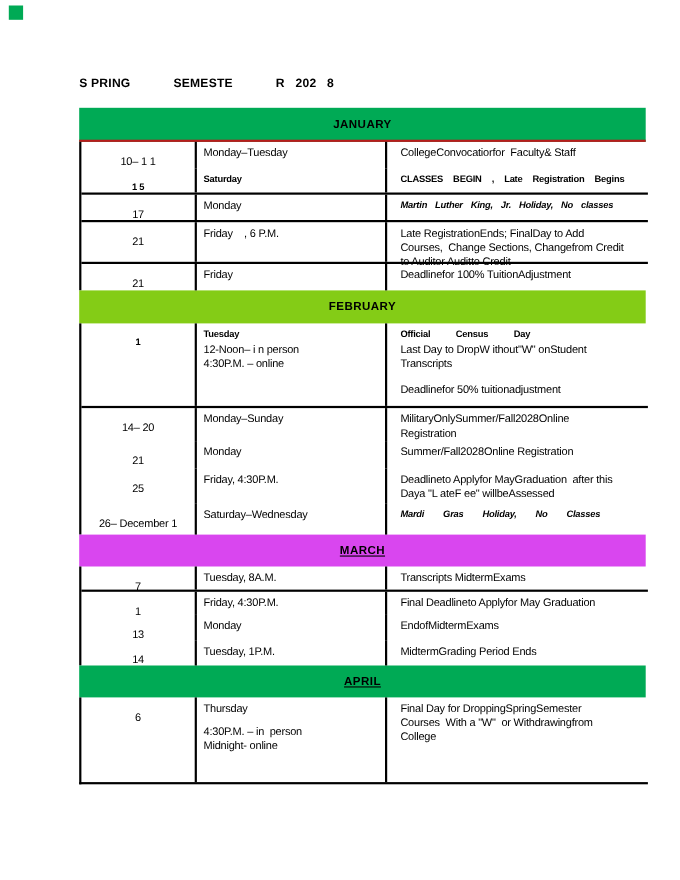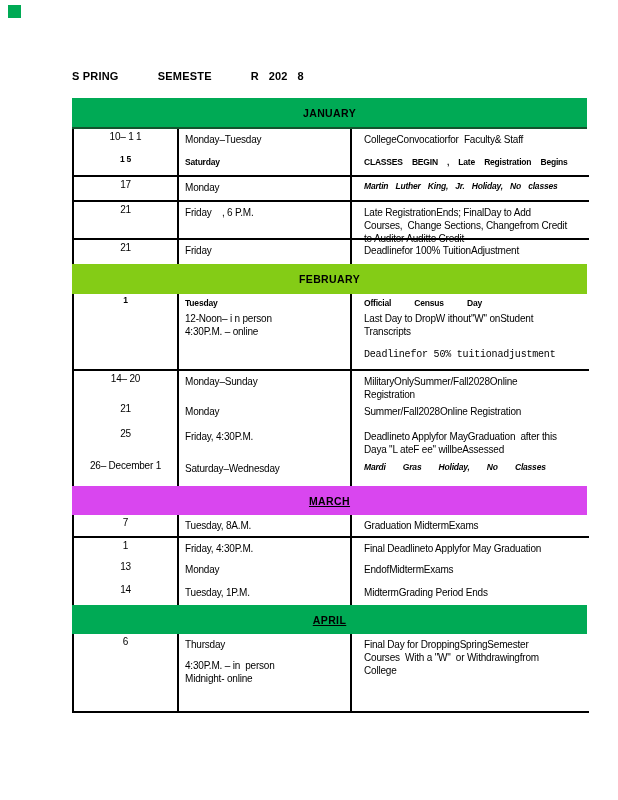--- a/index.html
+++ b/index.html
@@ -12,39 +12,39 @@
   .doc-title {
     position:absolute; left:72px; top:70px;
     font-size:11px; font-weight:700; letter-spacing:0.2px; white-space:pre;
   }
   .cal { position:absolute; left:72px; top:98px; width:517px; }
   .month-bar {
     width:515px; height:29px;
     display:flex; align-items:center; justify-content:center;
     font-size:10.5px; font-weight:700; letter-spacing:0.4px; color:#000;
   }
-  .month-bar.jan { border-bottom:2px solid #14532d; height:31px; }
+  .month-bar.jan { border-bottom:2px solid #b91c1c; height:31px; }
   .month-bar.feb { height:30px; }
   .section { width:517px; border-left:2px solid #000; }
   .section.apr { border-bottom:2px solid #000; }
   .row { display:flex; width:515px; }
   .bt { border-top:2px solid #000; }
-  .c1 { width:105px; border-right:2px solid #000; text-align:center; padding-top:1px; }
+  .c1 { width:105px; border-right:2px solid #000; text-align:center; padding-top:12px; }
   .c2 { width:173px; border-right:2px solid #000; padding:4px 2px 0 6px; }
   .c3 { width:237px; padding:4px 4px 0 12px; }
   .t-norm { font-size:10px; line-height:13px; letter-spacing:-0.2px; white-space:pre-wrap; }
   .t-sm   { font-size:8.5px; line-height:11px; font-weight:700; letter-spacing:-0.2px; white-space:pre-wrap; }
   .t-hol  { font-size:8.5px; line-height:11px; font-weight:700; font-style:italic; letter-spacing:-0.2px; white-space:pre-wrap; }
   .ws5  { word-spacing:5px; }
   .ws7  { word-spacing:7px; }
   .ws15 { word-spacing:15px; }
   .ws21 { word-spacing:21px; }
   .mt3  { margin-top:3px; }
   .mt8  { margin-top:8px; }
-  .mt10 { margin-top:10px;font-family:Liberation Mono, monospace; }
+  .mt10 { margin-top:10px; }
   .h24{height:24px} .h22{height:22px} .h25{height:25px} .h38{height:38px} .h26{height:26px}
   .h75{height:75px} .h32{height:32px} .h28{height:28px}
   .h21{height:21px} .h23{height:23px} .h77{height:77px}
 </style>
 </head>
 <body>
 
 <div class="page">
 
   <div class="corner" style="background: rgb(0, 170, 85);"></div>
@@ -183,21 +183,21 @@
     <div class="month-bar" style="background: #d946ef; text-decoration: underline;">MARCH</div>
     <div class="section">
       <div class="row h21">
         <div class="c1">
             <div class="t-norm">7</div>
           </div>
         <div class="c2">
             <div class="t-norm">Tuesday, 8A.M.</div>
           </div>
         <div class="c3">
-            <div class="t-norm">Graduation MidtermExams</div>
+            <div class="t-norm">Transcripts MidtermExams</div>
           </div>
       </div>
       <div class="row h23 bt">
         <div class="c1">
             <div class="t-norm">1</div>
           </div>
         <div class="c2">
             <div class="t-norm">Friday, 4:30P.M.</div>
           </div>
         <div class="c3">

